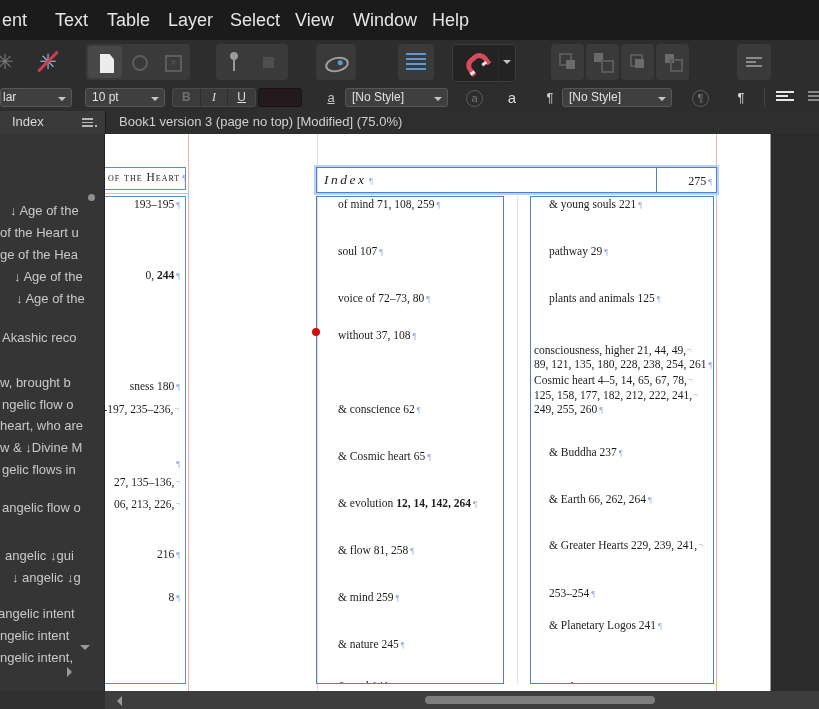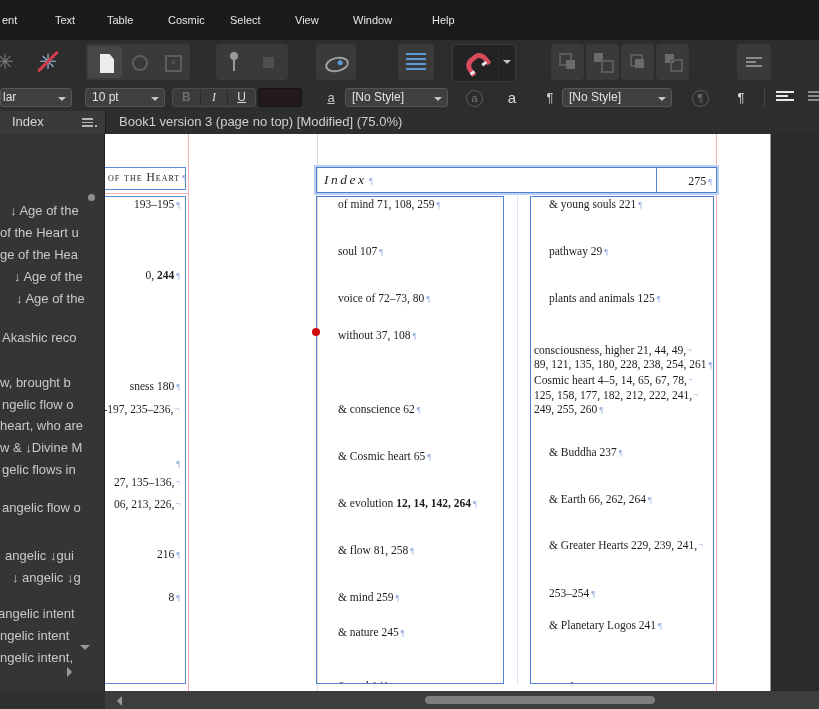--- a/index.html
+++ b/index.html
@@ -1,21 +1,21 @@
 <!DOCTYPE html>
 <html><head>
 <meta charset="utf-8">
 <style>
   html,body{margin:0;padding:0;background:#111;}
   #app{position:relative;width:819px;height:709px;overflow:hidden;background:#1b1b1b;
        font-family:"Liberation Sans",sans-serif;}
   
   #menubar{position:absolute;left:0;top:0;width:819px;height:40px;background:#1b1b1b;}
   .menu-item{position:absolute;top:0;height:40px;line-height:40px;color:#e6e6e6;
-             font-size:11px;white-space:nowrap;}
+             font-size:18px;white-space:nowrap;}
   
   #toolbar{position:absolute;left:0;top:40px;width:819px;height:44px;background:#2d2d2d;
            border-bottom:1px solid #1f1f1f;}
   .tb-btn{position:absolute;top:4px;height:36px;background:#3a3a3a;border-radius:4px;}
   .tb-plain{position:absolute;top:4px;height:36px;}
   .glyph-flower{font-size:21px;line-height:36px;text-align:center;display:block;}
   .slash{position:absolute;left:6px;top:16px;width:28px;height:3px;background:#d23b4e;
          transform:rotate(-45deg);border-radius:2px;}
   .doc-glyph{position:absolute;left:12px;top:8px;width:14px;height:19px;background:#ececec;
              clip-path:polygon(0 0,68% 0,100% 28%,100% 100%,0 100%);}
@@ -106,21 +106,21 @@
 </style>
 </head>
 <body>
 
 <div id="app">
 
   <div id="menubar">
       <div class="menu-item" style="left: 2px;">ent</div>
       <div class="menu-item" style="left: 55px;">Text</div>
       <div class="menu-item" style="left: 107px;">Table</div>
-      <div class="menu-item" style="left: 168px;">Cosmic</div>
+      <div class="menu-item" style="left: 168px;">Layer</div>
       <div class="menu-item" style="left: 230px;">Select</div>
       <div class="menu-item" style="left: 295px;">View</div>
       <div class="menu-item" style="left: 353px;">Window</div>
       <div class="menu-item" style="left: 432px;">Help</div>
     </div>
 
   <div id="toolbar">
     <div class="tb-plain" style="left:-8px;width:26px;">
       <span class="glyph-flower" style="color:#7a7a7a;">✳</span>
       </div>
@@ -306,21 +306,21 @@
     <div class="frame blue-b" id="col1">
         <div class="docrow" style="top: 0px; left: 21px;"><span>of mind 71, 108, 259</span><span class="pilcrow">¶</span></div>
         <div class="docrow" style="top: 47px; left: 21px;"><span>soul 107</span><span class="pilcrow">¶</span></div>
         <div class="docrow" style="top: 94px; left: 21px;"><span>voice of 72–73, 80</span><span class="pilcrow">¶</span></div>
         <div class="docrow" style="top: 131px; left: 21px;"><span>without 37, 108</span><span class="pilcrow">¶</span></div>
         <div class="docrow" style="top: 205px; left: 21px;"><span>&amp; conscience 62</span><span class="pilcrow">¶</span></div>
         <div class="docrow" style="top: 252px; left: 21px;"><span>&amp; Cosmic heart 65</span><span class="pilcrow">¶</span></div>
         <div class="docrow" style="top: 299px; left: 21px;"><span>&amp; evolution </span><b>12, 14, 142, 264</b><span class="pilcrow">¶</span></div>
         <div class="docrow" style="top: 346px; left: 21px;"><span>&amp; flow 81, 258</span><span class="pilcrow">¶</span></div>
         <div class="docrow" style="top: 393px; left: 21px;"><span>&amp; mind 259</span><span class="pilcrow">¶</span></div>
-        <div class="docrow" style="top: 428px; left: 21px;"><span>&amp; nature 245</span><span class="pilcrow">¶</span></div>
+        <div class="docrow" style="top: 440px; left: 21px;"><span>&amp; nature 245</span><span class="pilcrow">¶</span></div>
         <div class="docrow" style="top: 482px; left: 21px;"><span>&amp; soul 141</span></div>
       </div>
     <div class="frame blue-b" id="col2">
         <div class="docrow" style="top: 0px; left: 18px;"><span>&amp; young souls 221</span><span class="pilcrow">¶</span></div>
         <div class="docrow" style="top: 47px; left: 18px;"><span>pathway 29</span><span class="pilcrow">¶</span></div>
         <div class="docrow" style="top: 94px; left: 18px;"><span>plants and animals 125</span><span class="pilcrow">¶</span></div>
         <div class="docrow" style="top: 145px; left: 3px;"><span>consciousness, higher 21, 44, 49,</span><span class="wrapmark">¬</span></div>
         <div class="docrow" style="top: 160px; left: 3px;"><span>89, 121, 135, 180, 228, 238, 254, 261</span><span class="pilcrow">¶</span></div>
         <div class="docrow" style="top: 175px; left: 3px;"><span>Cosmic heart 4–5, 14, 65, 67, 78,</span><span class="wrapmark">¬</span></div>
         <div class="docrow" style="top: 190px; left: 3px;"><span>125, 158, 177, 182, 212, 222, 241,</span><span class="wrapmark">¬</span></div>

